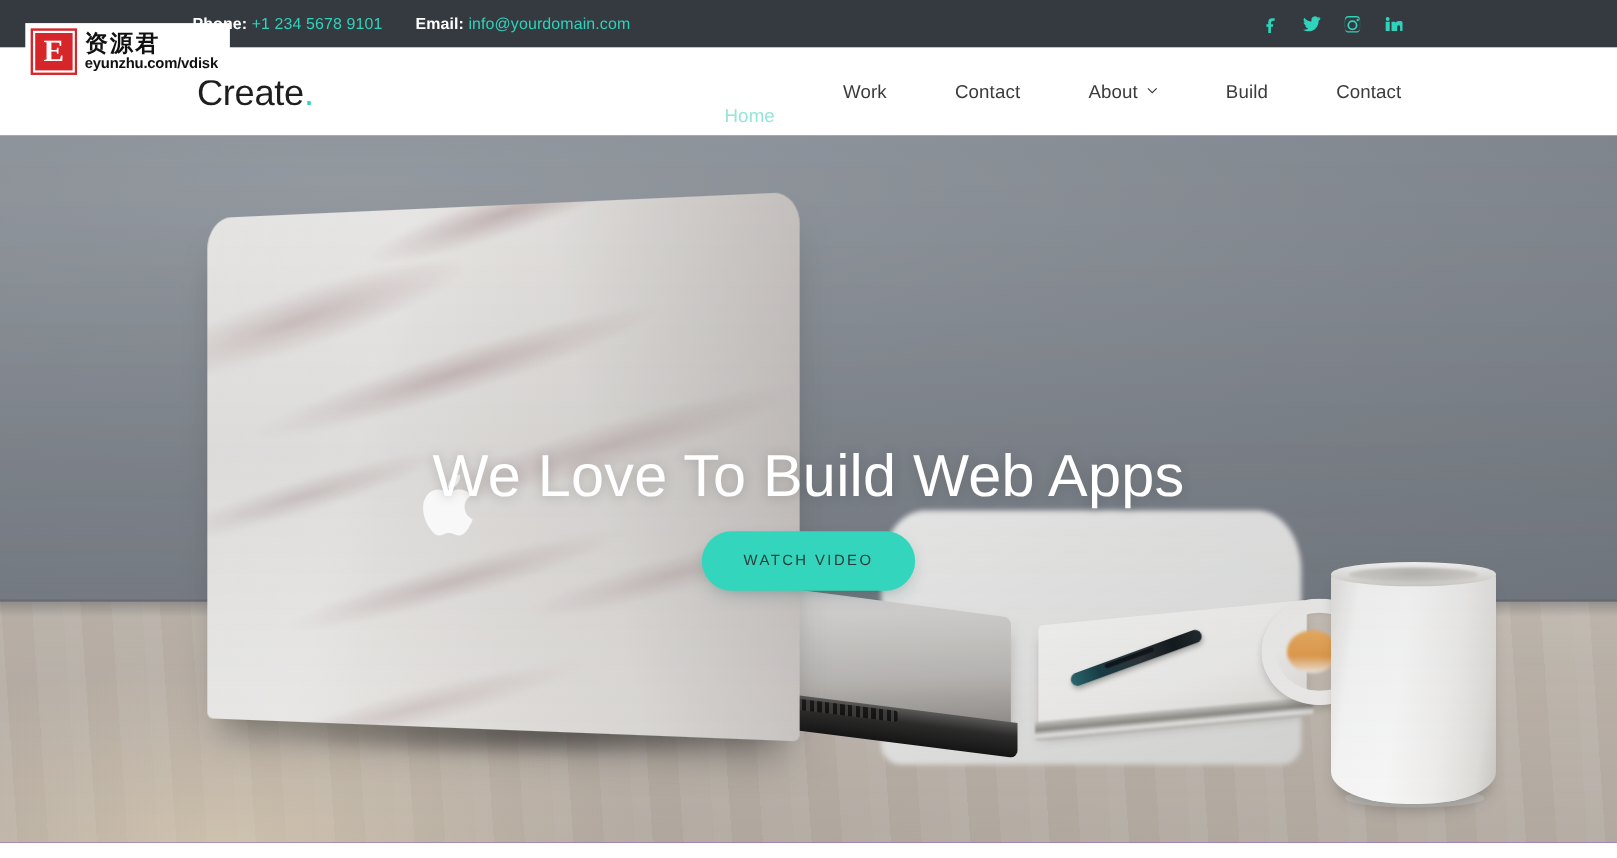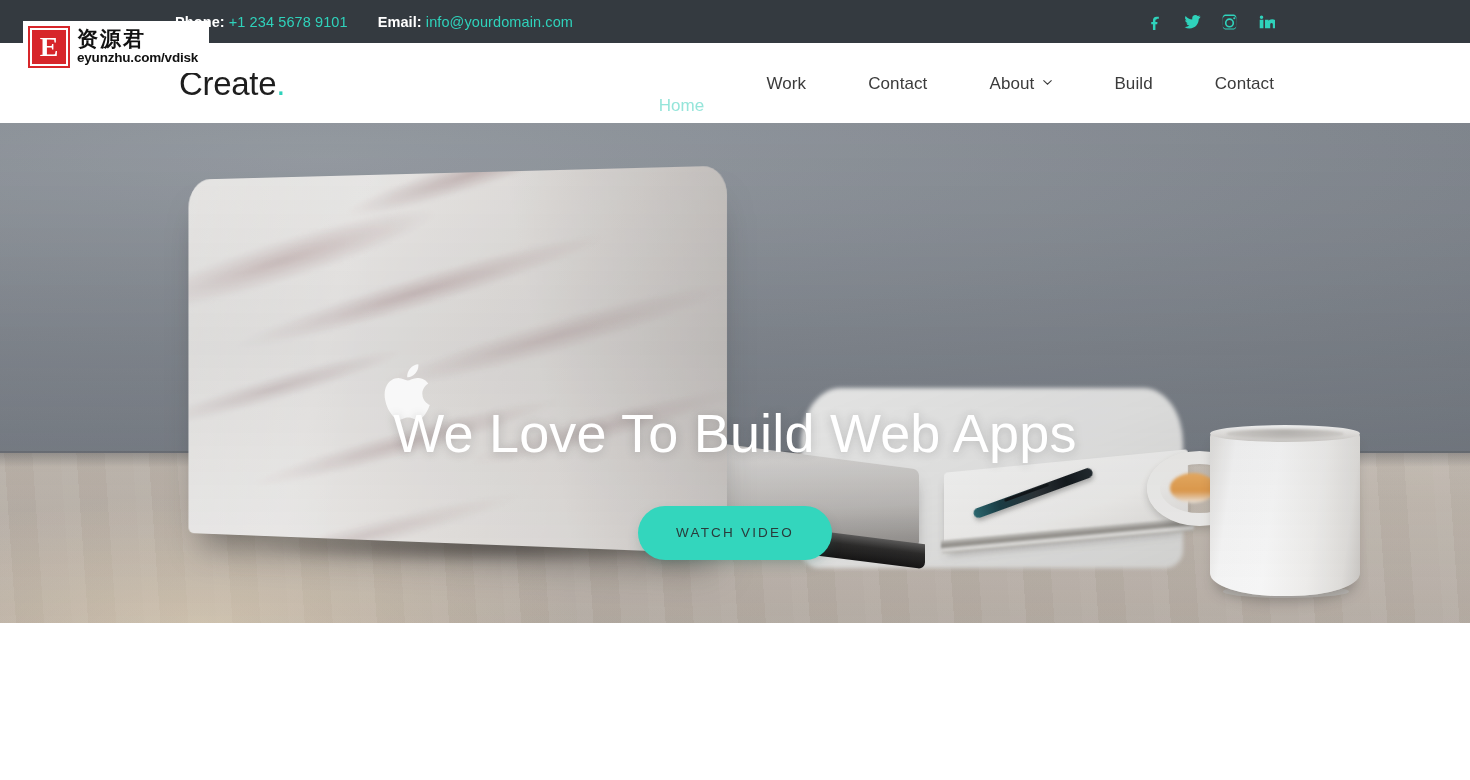--- a/index.html
+++ b/index.html
@@ -96,21 +96,21 @@
   .nav-item:last-child { padding-right: 0; }
   .chev {
     width: 9px; height: 9px;
     position: relative; top: -1px;
   }
   .chev svg { width: 100%; height: 100%; display:block; }
 
   
   .hero {
     position: relative;
-    height: 500px;
+    height: 643px;
     overflow: hidden;
     background: #4c1d95;
   }
 
   
   .scene { position: absolute; inset: 0; }
 
   
   .wall {
     position: absolute;
@@ -374,21 +374,21 @@
     font-weight: 400;
     letter-spacing: .2px;
     text-shadow: 0 1px 7px rgba(60,60,60,.22);
   }
   .hero-sub a {
     color: #57d6c3;
     text-decoration: none;
     margin-left: 4px;
   }
   .btn-watch {
-    margin-top: 44px;
+    margin-top: 21px;
     display:inline-flex;
     align-items:center;
     justify-content:center;
     height: 54px;
     padding: 0 38px;
     background: #33d6bd;
     color: #2a3b3b;
     border: none;
     border-radius: 40px;
     font-family: "Liberation Sans", sans-serif;

